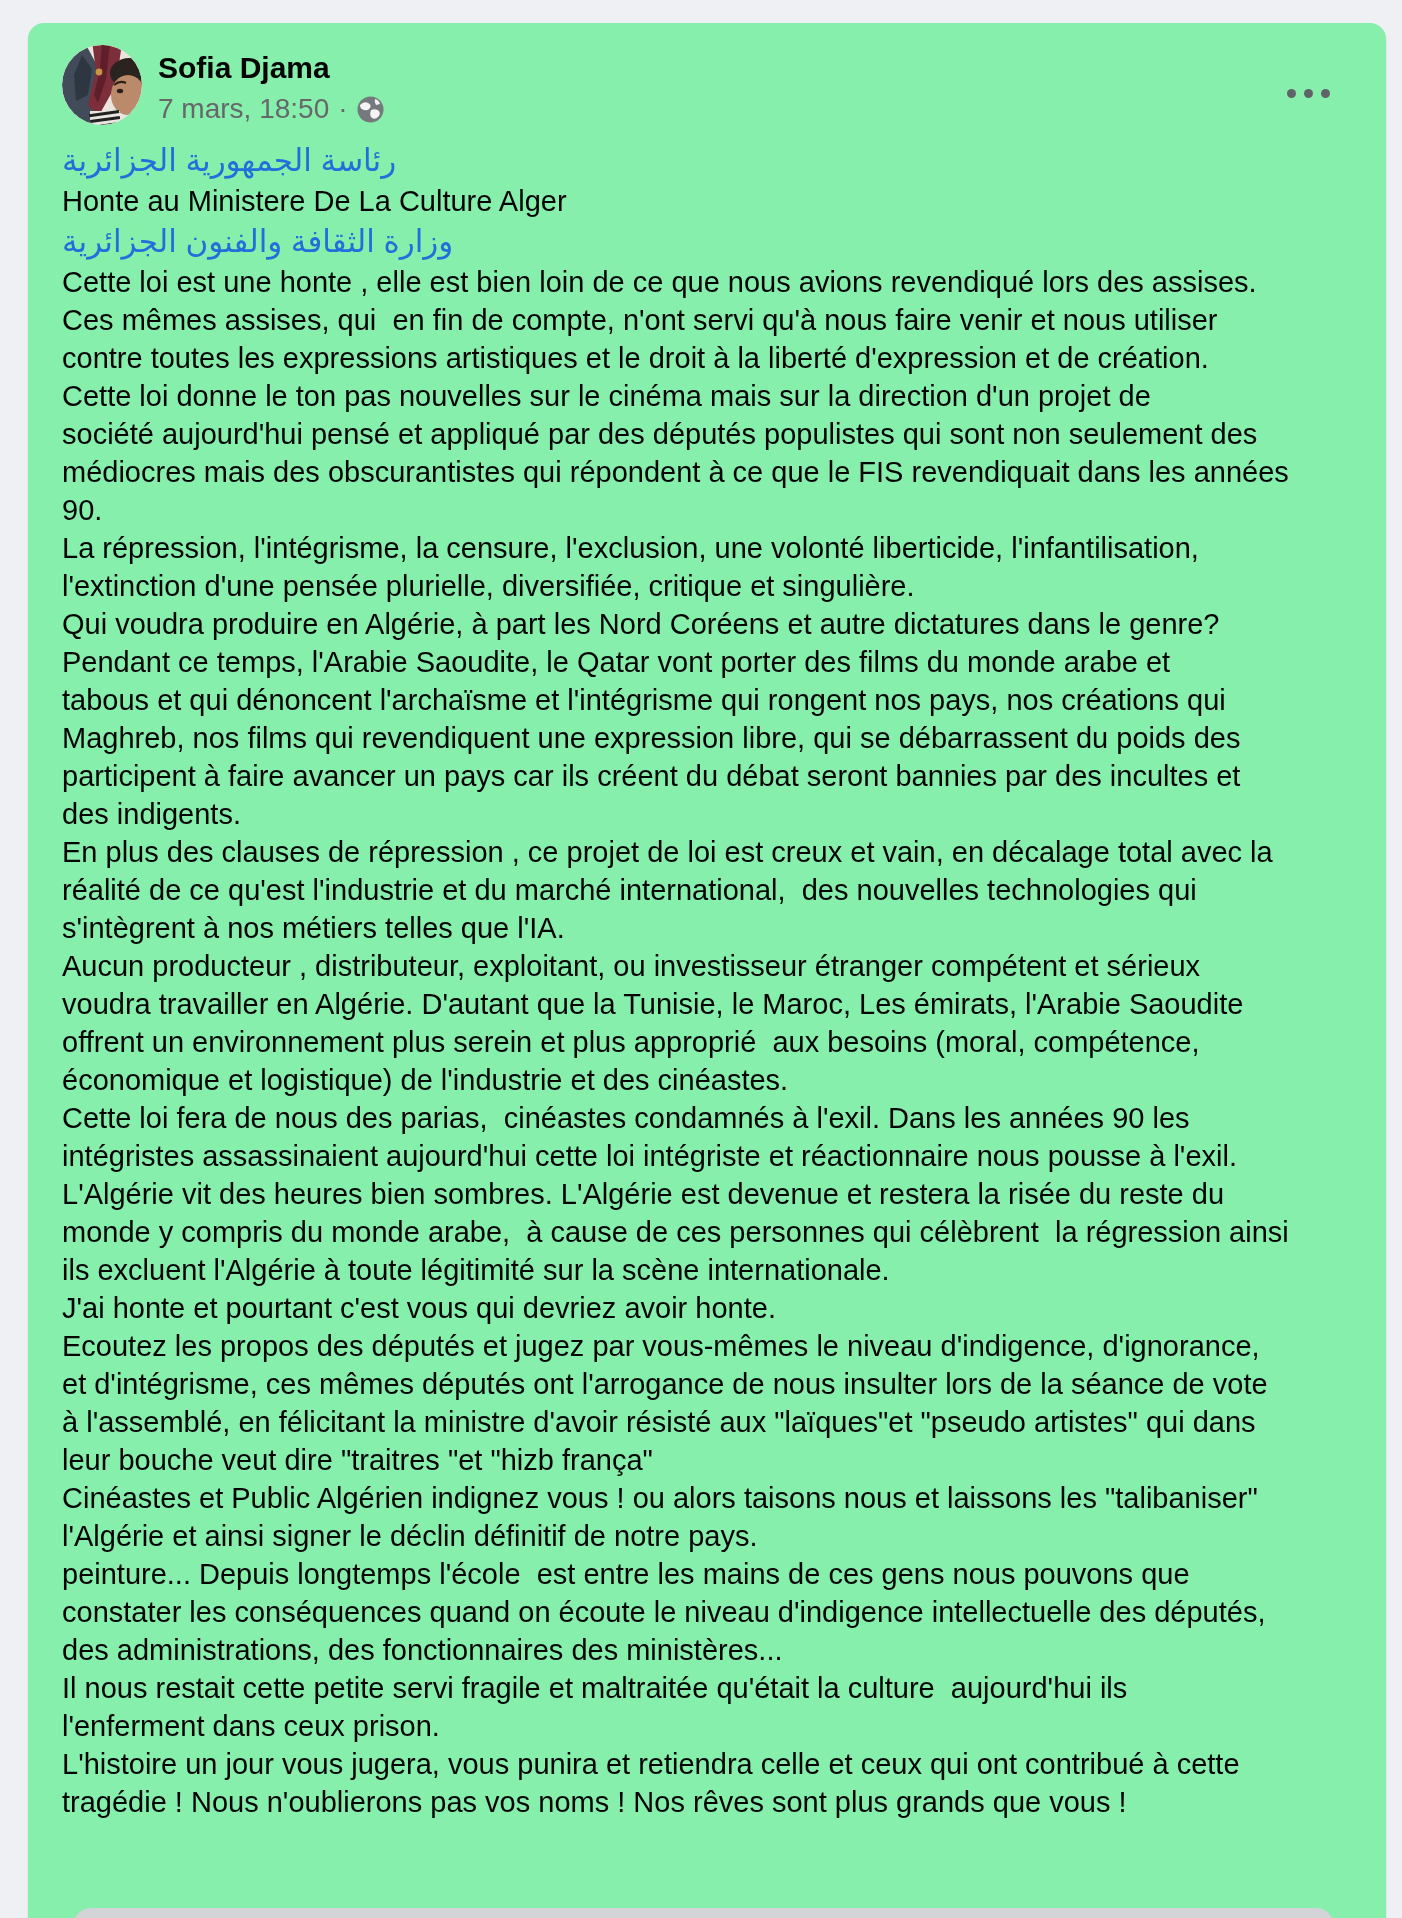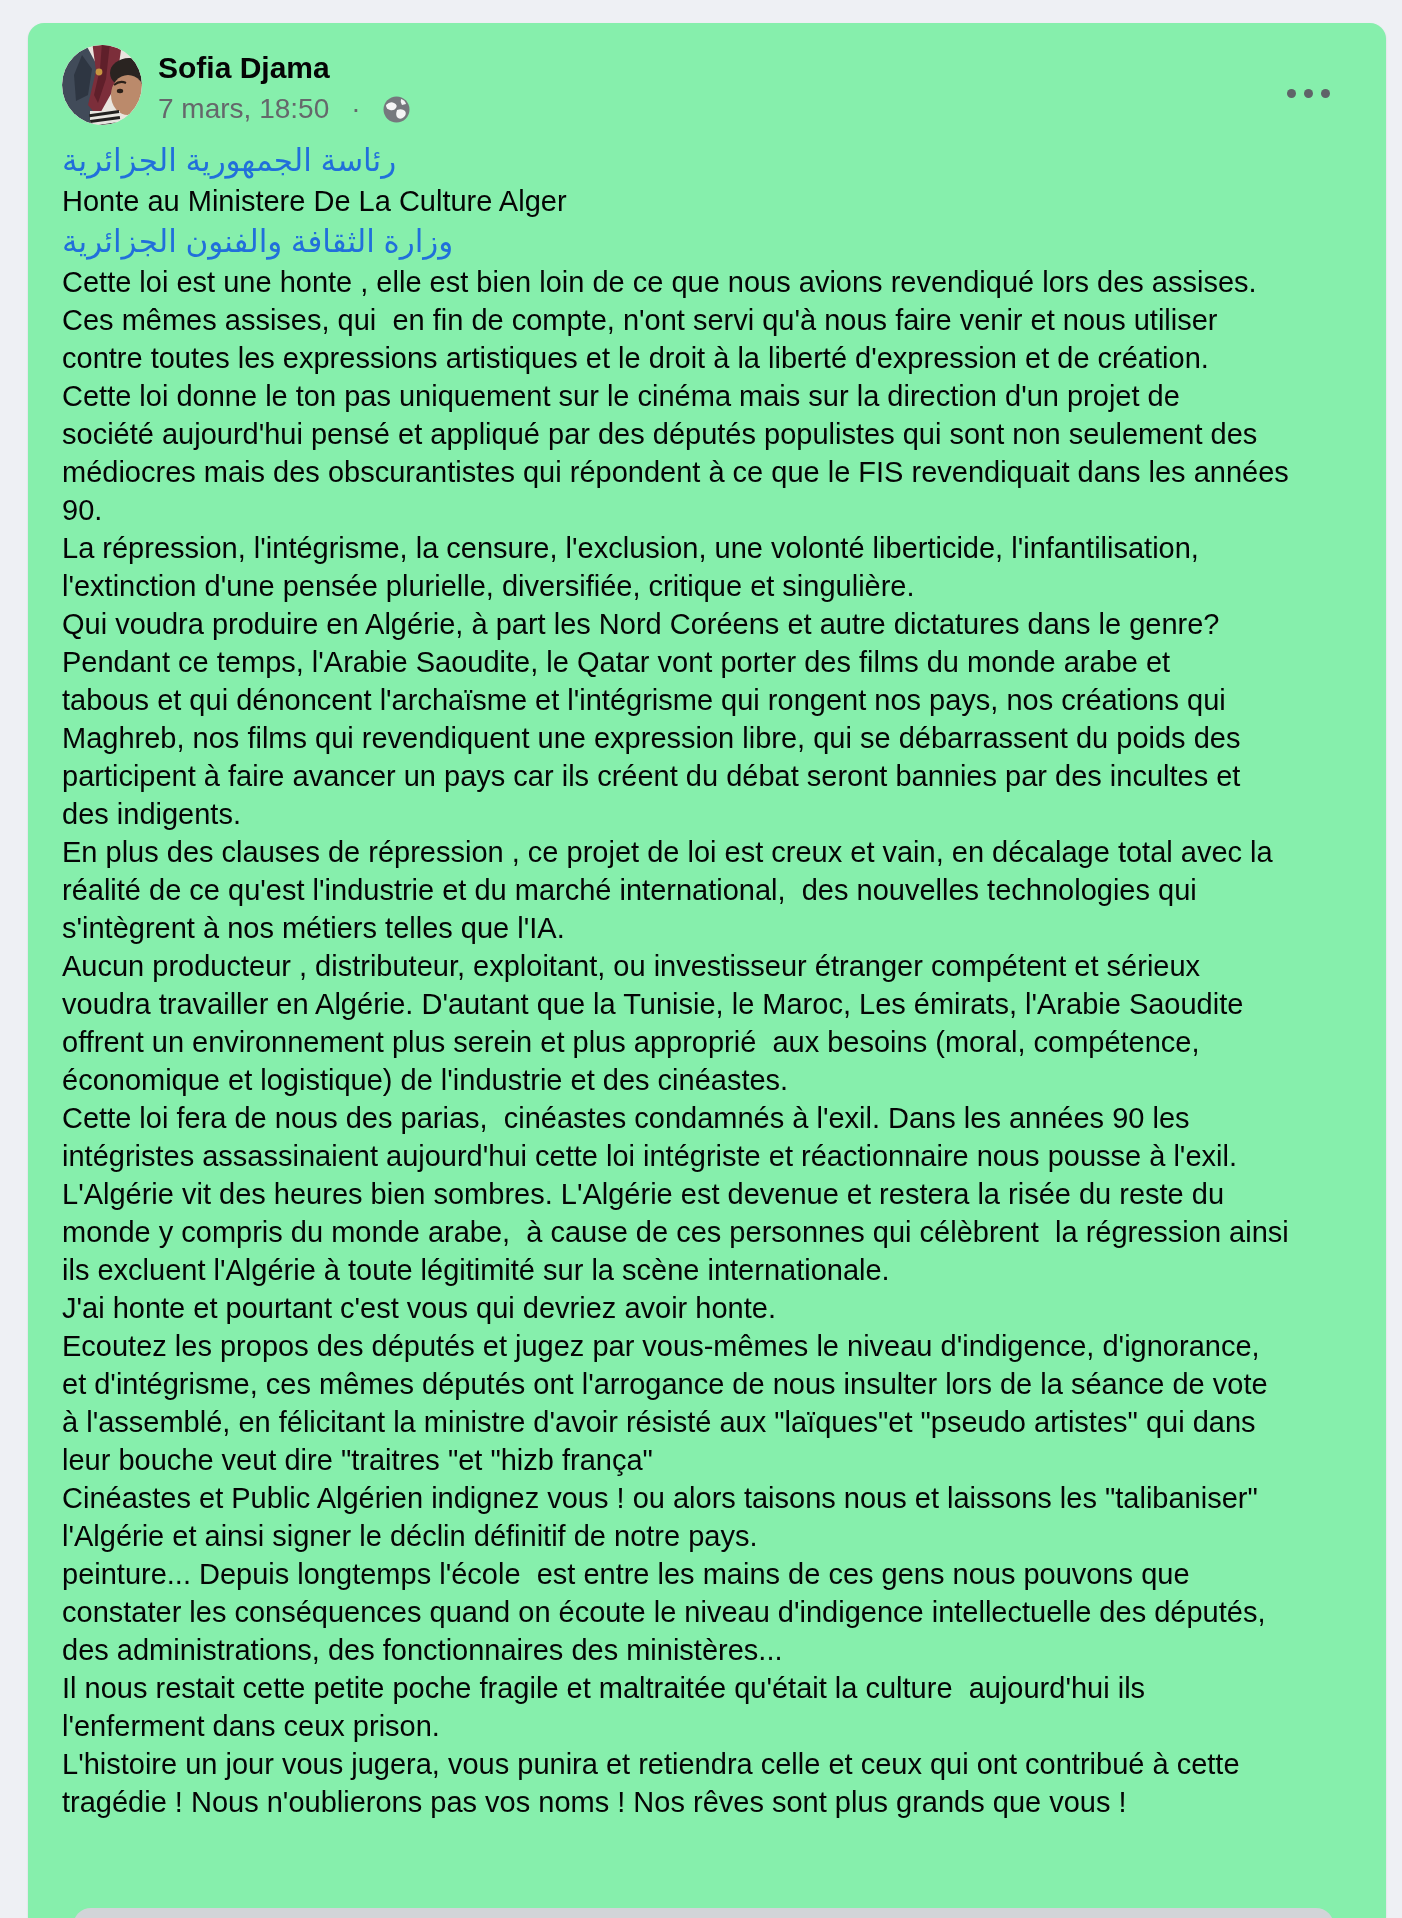--- a/index.html
+++ b/index.html
@@ -18,21 +18,21 @@
     position:absolute;left:34px;top:22px;width:80px;height:80px;
     border-radius:50%;overflow:hidden;cursor:pointer;background:#e8e4dd;
   }
   .avatar svg{display:block;width:80px;height:80px;}
   .author{
     position:absolute;left:130px;top:28px;
     font-size:30px;font-weight:700;color:#050505;line-height:34px;cursor:pointer;
   }
   .meta{
     position:absolute;left:130px;top:68px;height:36px;
-    display:flex;align-items:center;gap:22px;
+    display:flex;align-items:center;gap:9px;
     font-size:28px;color:#65676b;line-height:34px;
   }
   .meta .ts{cursor:pointer;}
   .meta .dot{color:#65676b;}
   .globe{width:27px;height:27px;display:block;}
   .more{
     position:absolute;right:36px;top:44px;width:84px;height:52px;
     display:flex;align-items:center;justify-content:center;gap:8px;
     cursor:pointer;border-radius:26px;
   }
@@ -105,21 +105,21 @@
     <i></i>
   </div>
 
   <div class="text" id="post-text">
       <div class="line ar">رئاسة الجمهورية الجزائرية</div>
       <div class="line fr">Honte au Ministere De La Culture Alger</div>
       <div class="line ar">وزارة الثقافة والفنون الجزائرية</div>
       <div class="line fr">Cette loi est une honte , elle est bien loin de ce que nous avions revendiqué lors des assises.</div>
       <div class="line fr">Ces mêmes assises, qui  en fin de compte, n'ont servi qu'à nous faire venir et nous utiliser</div>
       <div class="line fr">contre toutes les expressions artistiques et le droit à la liberté d'expression et de création.</div>
-      <div class="line fr">Cette loi donne le ton pas uniquement sur le cinéma mais sur la direction d'un projet de</div>
+      <div class="line fr">Cette loi donne le ton pas nouvelles sur le cinéma mais sur la direction d'un projet de</div>
       <div class="line fr">société aujourd'hui pensé et appliqué par des députés populistes qui sont non seulement des</div>
       <div class="line fr">médiocres mais des obscurantistes qui répondent à ce que le FIS revendiquait dans les années</div>
       <div class="line fr">90.</div>
       <div class="line fr">La répression, l'intégrisme, la censure, l'exclusion, une volonté liberticide, l'infantilisation,</div>
       <div class="line fr">l'extinction d'une pensée plurielle, diversifiée, critique et singulière.</div>
       <div class="line fr">Qui voudra produire en Algérie, à part les Nord Coréens et autre dictatures dans le genre?</div>
       <div class="line fr">Pendant ce temps, l'Arabie Saoudite, le Qatar vont porter des films du monde arabe et</div>
       <div class="line fr">tabous et qui dénoncent l'archaïsme et l'intégrisme qui rongent nos pays, nos créations qui</div>
       <div class="line fr">Maghreb, nos films qui revendiquent une expression libre, qui se débarrassent du poids des</div>
       <div class="line fr">participent à faire avancer un pays car ils créent du débat seront bannies par des incultes et</div>
@@ -139,21 +139,21 @@
       <div class="line fr">J'ai honte et pourtant c'est vous qui devriez avoir honte.</div>
       <div class="line fr">Ecoutez les propos des députés et jugez par vous-mêmes le niveau d'indigence, d'ignorance,</div>
       <div class="line fr">et d'intégrisme, ces mêmes députés ont l'arrogance de nous insulter lors de la séance de vote</div>
       <div class="line fr">à l'assemblé, en félicitant la ministre d'avoir résisté aux "laïques"et "pseudo artistes" qui dans</div>
       <div class="line fr">leur bouche veut dire "traitres "et "hizb frança"</div>
       <div class="line fr">Cinéastes et Public Algérien indignez vous ! ou alors taisons nous et laissons les "talibaniser"</div>
       <div class="line fr">l'Algérie et ainsi signer le déclin définitif de notre pays.</div>
       <div class="line fr">peinture... Depuis longtemps l'école  est entre les mains de ces gens nous pouvons que</div>
       <div class="line fr">constater les conséquences quand on écoute le niveau d'indigence intellectuelle des députés,</div>
       <div class="line fr">des administrations, des fonctionnaires des ministères...</div>
-      <div class="line fr">Il nous restait cette petite poche fragile et maltraitée qu'était la culture  aujourd'hui ils</div>
+      <div class="line fr">Il nous restait cette petite servi fragile et maltraitée qu'était la culture  aujourd'hui ils</div>
       <div class="line fr">l'enferment dans ceux prison.</div>
       <div class="line fr">L'histoire un jour vous jugera, vous punira et retiendra celle et ceux qui ont contribué à cette</div>
       <div class="line fr">tragédie ! Nous n'oublierons pas vos noms ! Nos rêves sont plus grands que vous !</div>
     </div>
 
   <div class="attachment"></div>
 
 </div>
 
 </body></html>

